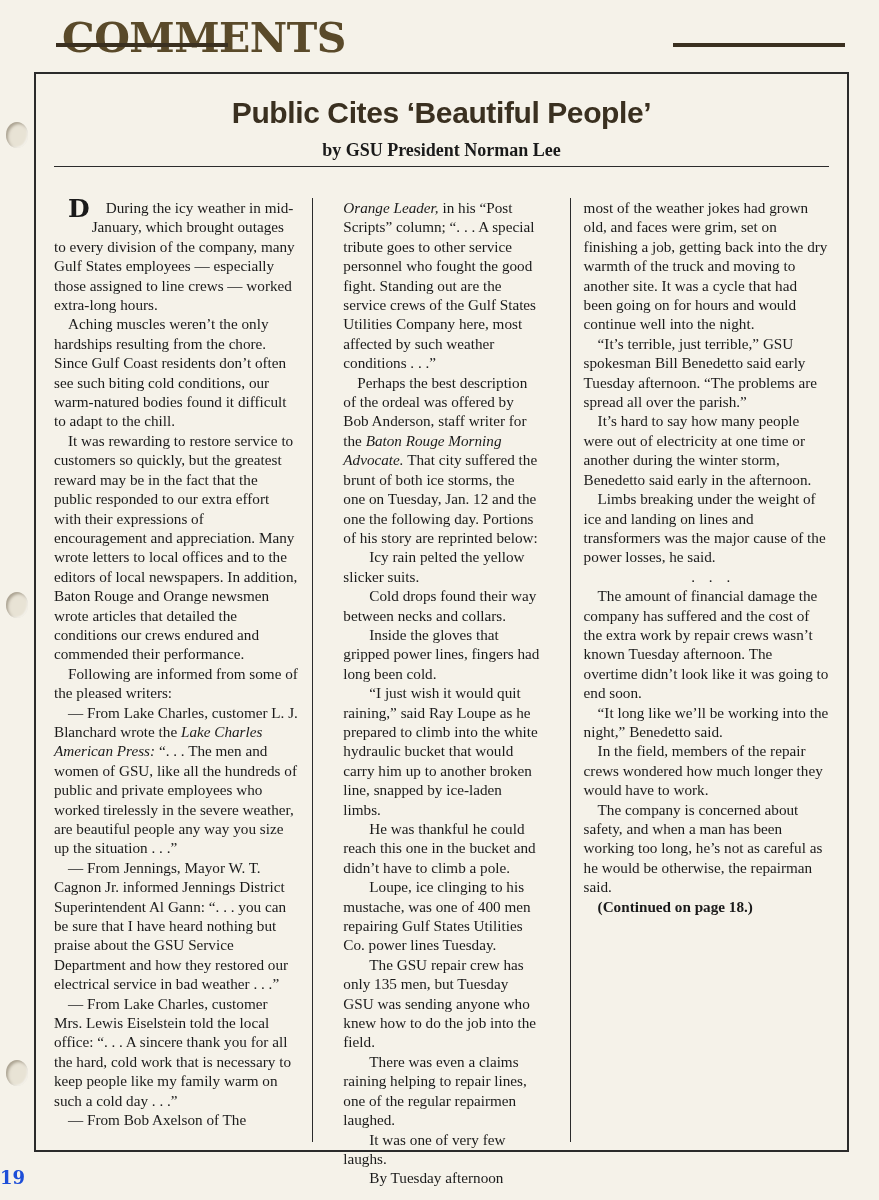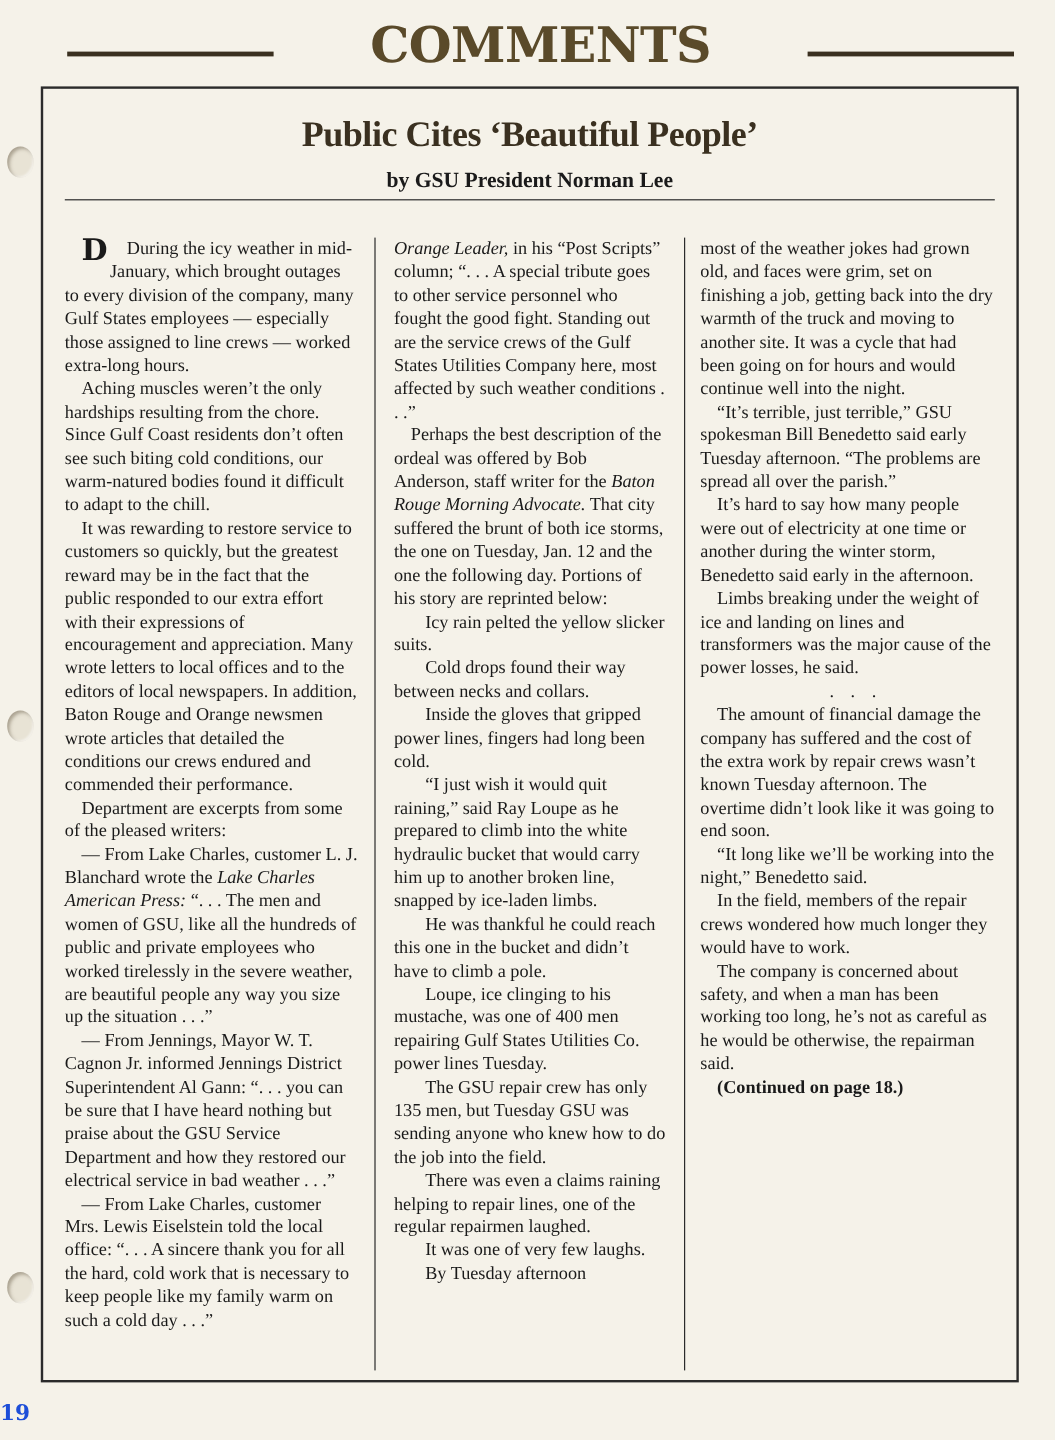--- a/index.html
+++ b/index.html
@@ -33,21 +33,20 @@
   }
   .hole.h1 { top: 122px; }
   .hole.h2 { top: 592px; }
   .hole.h3 { top: 1060px; }
 
   .masthead {
     position: absolute;
     top: 18px;
     left: 56px;
     right: 34px;
-    text-align: center;
   }
   .masthead-title {
     font-family: "DejaVu Serif", serif;
     font-weight: bold;
     font-size: 41px;
     letter-spacing: -0.5px;
     color: #5a4a2a;
     line-height: 1;
     display: inline-block;
     padding: 0 6px;
@@ -72,21 +71,21 @@
     background: #f5f2e9;
   }
   .frame-inner {
     position: absolute;
     inset: 0;
     padding: 16px 18px 8px 18px;
     box-sizing: border-box;
   }
   .headline {
     text-align: center;
-    font-family: Liberation Serif, serif;
+    font-family: Liberation Sans, sans-serif;
     font-weight: bold;
     font-size: 30px;
     color: #3a3020;
     letter-spacing: -0.4px;
     margin: 6px 0 10px 0;
   }
   .byline-wrap {
     position: relative;
     height: 30px;
   }
@@ -116,21 +115,21 @@
     display: flex;
   }
   .col {
     width: 33.33%;
     box-sizing: border-box;
     font-size: 15.2px;
     line-height: 19.4px;
     text-align: left;
   }
   .col.c1 { padding-right: 13px; }
-  .col.c2 { padding: 0 15px; border-left: 1px solid #2b2b2b; border-right: 1px solid #2b2b2b; }
+  .col.c2 { padding: 0 30px; border-left: 1px solid #2b2b2b; border-right: 1px solid #2b2b2b; }
   .col.c3 { padding-left: 13px; }
   .col p {
     margin: 0;
     text-indent: 14px;
   }
   .col p.noindent { text-indent: 0; }
   .col p.indent-big { text-indent: 26px; }
   .dropcap {
     float: left;
     font-family: "DejaVu Serif", serif;
@@ -183,24 +182,25 @@
         <div class="byline">by GSU President Norman Lee</div>
         <div class="rule-under-byline"></div>
       </div>
 
       <div class="columns">
 
         <div class="col c1">
           <p><span class="dropcap">D</span><span>During the icy weather in mid-January, which brought outages to every division of the company, many Gulf States employees — especially those assigned to line crews — worked extra-long hours.</span></p>
           <p>Aching muscles weren’t the only hardships resulting from the chore. Since Gulf Coast residents don’t often see such biting cold conditions, our warm-natured bodies found it difficult to adapt to the chill.</p>
           <p>It was rewarding to restore service to customers so quickly, but the greatest reward may be in the fact that the public responded to our extra effort with their expressions of encouragement and appreciation. Many wrote letters to local offices and to the editors of local newspapers. In addition, Baton Rouge and Orange newsmen wrote articles that detailed the conditions our crews endured and commended their performance.</p>
-          <p>Department are excerpts from some of the pleased writers:</p>
+          <p>Following are informed from some of the pleased writers:</p>
           <p>— From Lake Charles, customer L. J. Blanchard wrote the <i>Lake Charles American Press:</i> “. . . The men and women of GSU, like all the hundreds of public and private employees who worked tirelessly in the severe weather, are beautiful people any way you size up the situation . . .”</p>
           <p>— From Jennings, Mayor W. T. Cagnon Jr. informed Jennings District Superintendent Al Gann: “. . . you can be sure that I have heard nothing but praise about the GSU Service Department and how they restored our electrical service in bad weather . . .”</p>
           <p>— From Lake Charles, customer Mrs. Lewis Eiselstein told the local office: “. . . A sincere thank you for all the hard, cold work that is necessary to keep people like my family warm on such a cold day . . .”</p>
+          <p>— From Bob Axelson of The</p>
         </div>
 
         <div class="col c2">
           <p class="noindent"><i>Orange Leader,</i> in his “Post Scripts” column; “. . . A special tribute goes to other service personnel who fought the good fight. Standing out are the service crews of the Gulf States Utilities Company here, most affected by such weather conditions . . .”</p>
           <p>Perhaps the best description of the ordeal was offered by Bob Anderson, staff writer for the <i>Baton Rouge Morning Advocate.</i> That city suffered the brunt of both ice storms, the one on Tuesday, Jan. 12 and the one the following day. Portions of his story are reprinted below:</p>
           <p class="indent-big">Icy rain pelted the yellow slicker suits.</p>
           <p class="indent-big">Cold drops found their way between necks and collars.</p>
           <p class="indent-big">Inside the gloves that gripped power lines, fingers had long been cold.</p>
           <p class="indent-big">“I just wish it would quit raining,” said Ray Loupe as he prepared to climb into the white hydraulic bucket that would carry him up to another broken line, snapped by ice-laden limbs.</p>
           <p class="indent-big">He was thankful he could reach this one in the bucket and didn’t have to climb a pole.</p>

